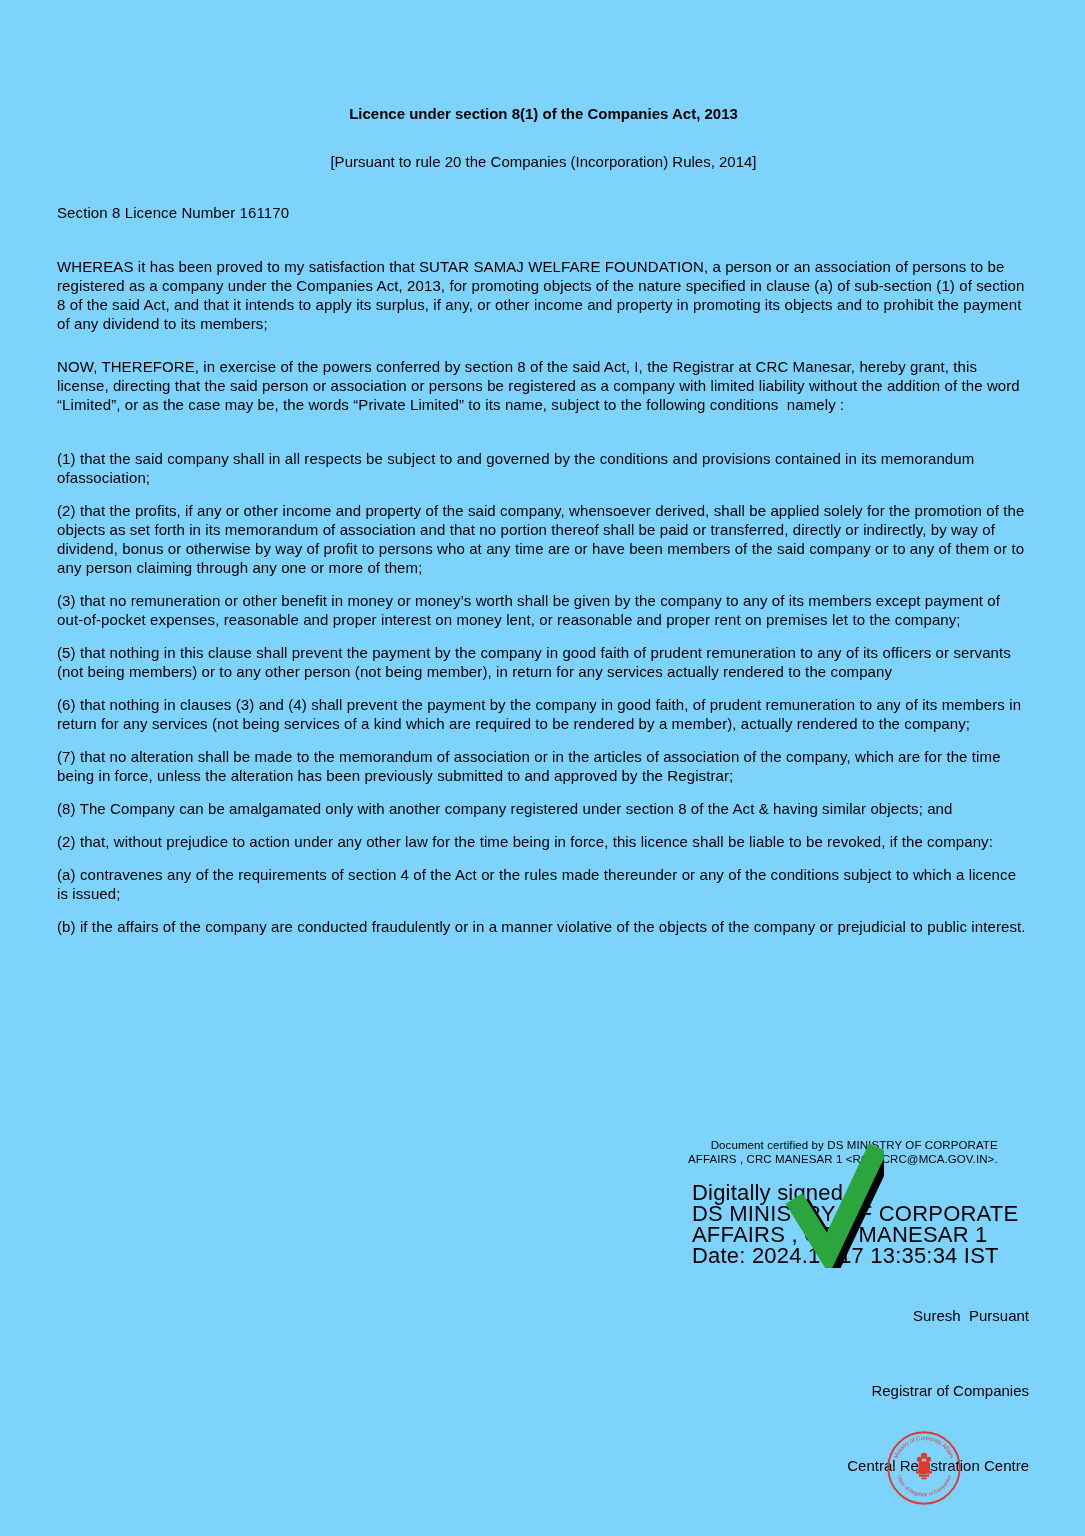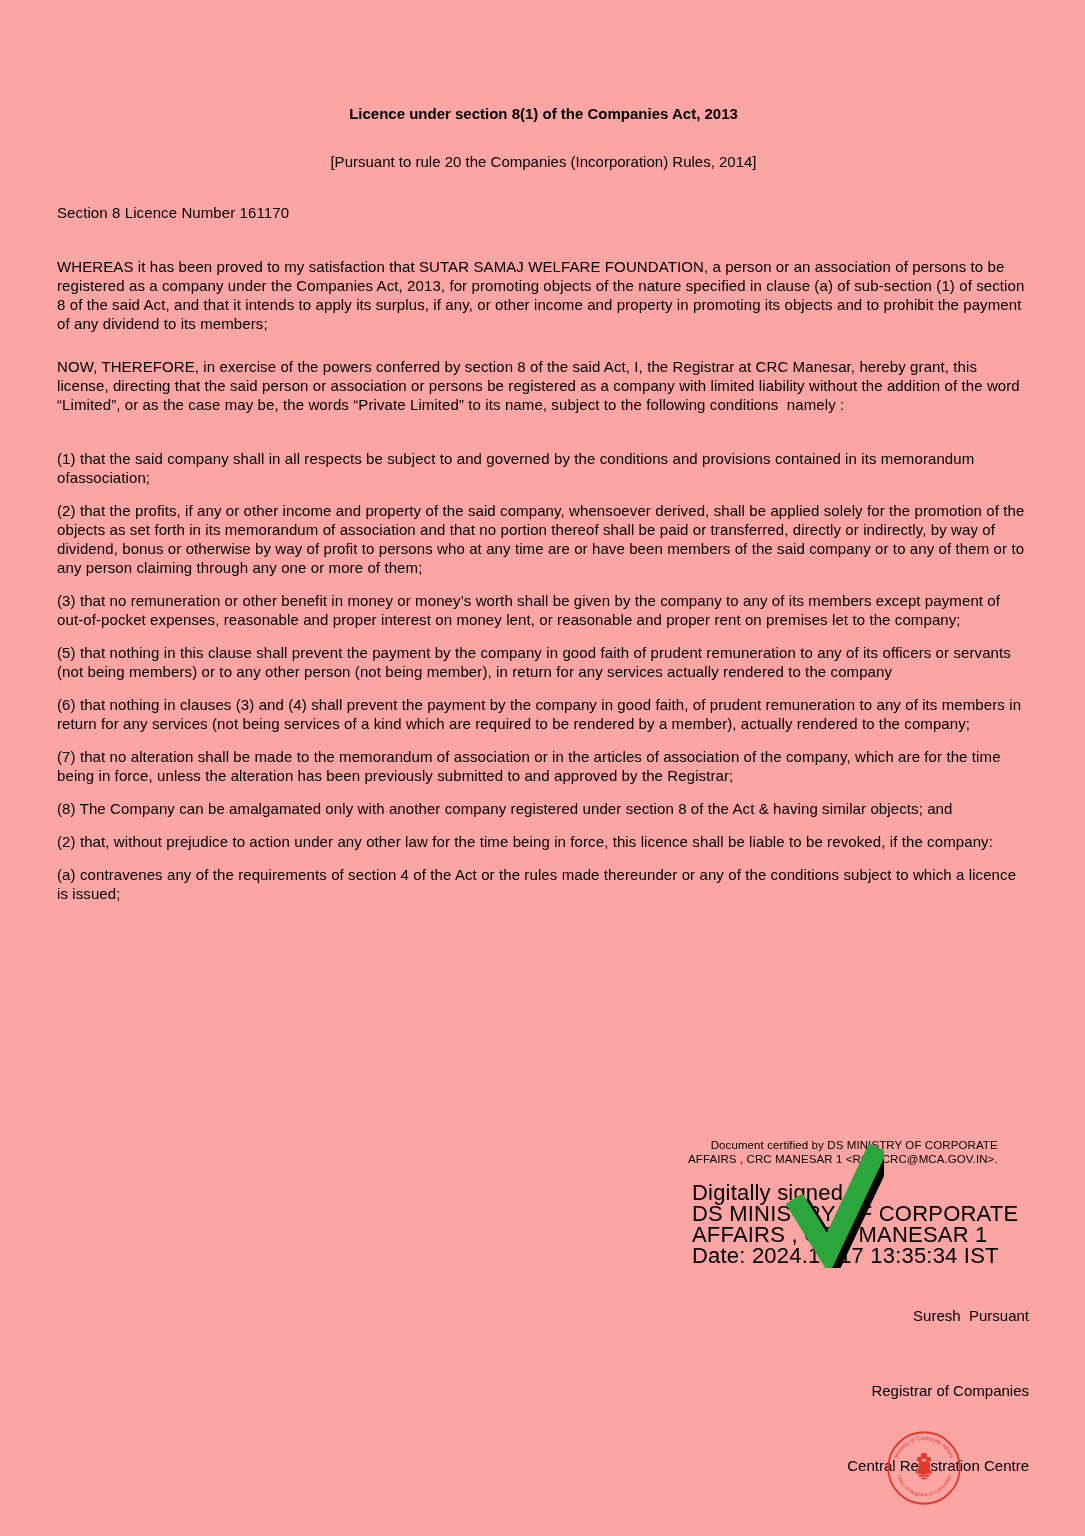--- a/index.html
+++ b/index.html
@@ -1,19 +1,19 @@
 <!DOCTYPE html>
 <html><head>
 <meta charset="utf-8">
 <style>
   html,body{margin:0;padding:0;background:#ffffff;}
   .page{
     position:relative;
     width:1085px;height:1536px;
-    background:#fca5a5;
+    background:#7dd3fc;
     font-family:"Liberation Sans", sans-serif;
     color:#000000;
     overflow:hidden;
   }
   .content{position:absolute;left:57px;top:104px;width:973px;}
   .title{text-align:center;font-weight:bold;font-size:15px;line-height:19px;margin-bottom:29px;}
   .subtitle{text-align:center;font-size:15px;line-height:19px;margin-bottom:32px;}
   .para{font-size:15px;line-height:19px;letter-spacing:0.1px;margin:0 0 14px 0;white-space:pre-wrap;}
   .mb24{margin-bottom:24px;}
   .mb35{margin-bottom:35px;}
@@ -38,20 +38,21 @@
     <div class="para mb35">NOW, THEREFORE, in exercise of the powers conferred by section 8 of the said Act, I, the Registrar at CRC Manesar, hereby grant, this license, directing that the said person or association or persons be registered as a company with limited liability without the addition of the word “Limited”, or as the case may be, the words “Private Limited” to its name, subject to the following conditions  namely :</div>
     <div class="para">(1) that the said company shall in all respects be subject to and governed by the conditions and provisions contained in its memorandum ofassociation;</div>
     <div class="para">(2) that the profits, if any or other income and property of the said company, whensoever derived, shall be applied solely for the promotion of the objects as set forth in its memorandum of association and that no portion thereof shall be paid or transferred, directly or indirectly, by way of dividend, bonus or otherwise by way of profit to persons who at any time are or have been members of the said company or to any of them or to any person claiming through any one or more of them;</div>
     <div class="para">(3) that no remuneration or other benefit in money or money’s worth shall be given by the company to any of its members except payment of out-of-pocket expenses, reasonable and proper interest on money lent, or reasonable and proper rent on premises let to the company;</div>
     <div class="para">(5) that nothing in this clause shall prevent the payment by the company in good faith of prudent remuneration to any of its officers or servants (not being members) or to any other person (not being member), in return for any services actually rendered to the company</div>
     <div class="para">(6) that nothing in clauses (3) and (4) shall prevent the payment by the company in good faith, of prudent remuneration to any of its members in return for any services (not being services of a kind which are required to be rendered by a member), actually rendered to the company;</div>
     <div class="para">(7) that no alteration shall be made to the memorandum of association or in the articles of association of the company, which are for the time being in force, unless the alteration has been previously submitted to and approved by the Registrar;</div>
     <div class="para">(8) The Company can be amalgamated only with another company registered under section 8 of the Act &amp; having similar objects; and</div>
     <div class="para">(2) that, without prejudice to action under any other law for the time being in force, this licence shall be liable to be revoked, if the company:</div>
     <div class="para">(a) contravenes any of the requirements of section 4 of the Act or the rules made thereunder or any of the conditions subject to which a licence is issued;</div>
+    <div class="para">(b) if the affairs of the company are conducted fraudulently or in a manner violative of the objects of the company or prejudicial to public interest.</div>
   </div>
 
   <div class="sig-cert">
     <div>Document certified by DS MINISTRY OF CORPORATE</div>
     <div>AFFAIRS , CRC MANESAR 1 &lt;ROC.CRC@MCA.GOV.IN&gt;.</div>
   </div>
 
   <div class="sig-digital">
     <div>Digitally signed by</div>
     <div>DS MINISTRY OF CORPORATE</div>

